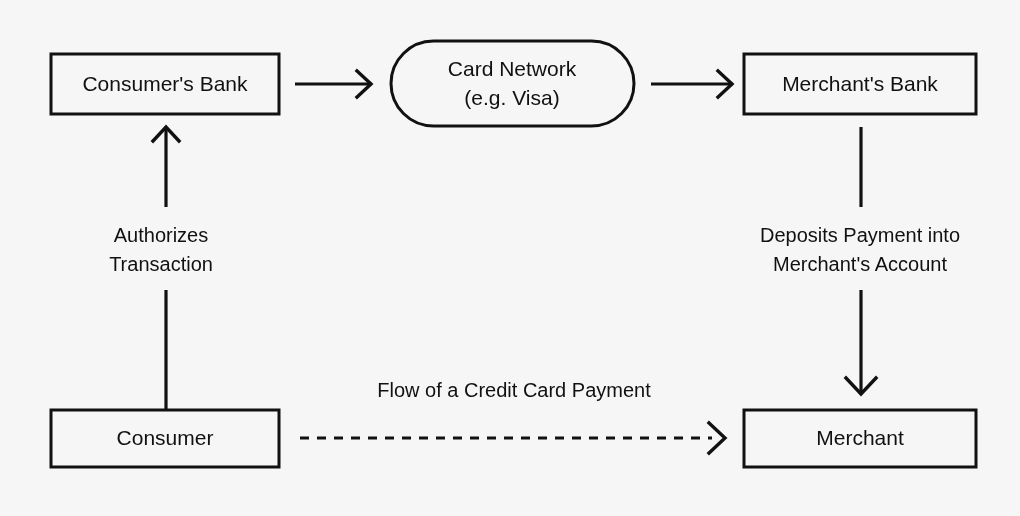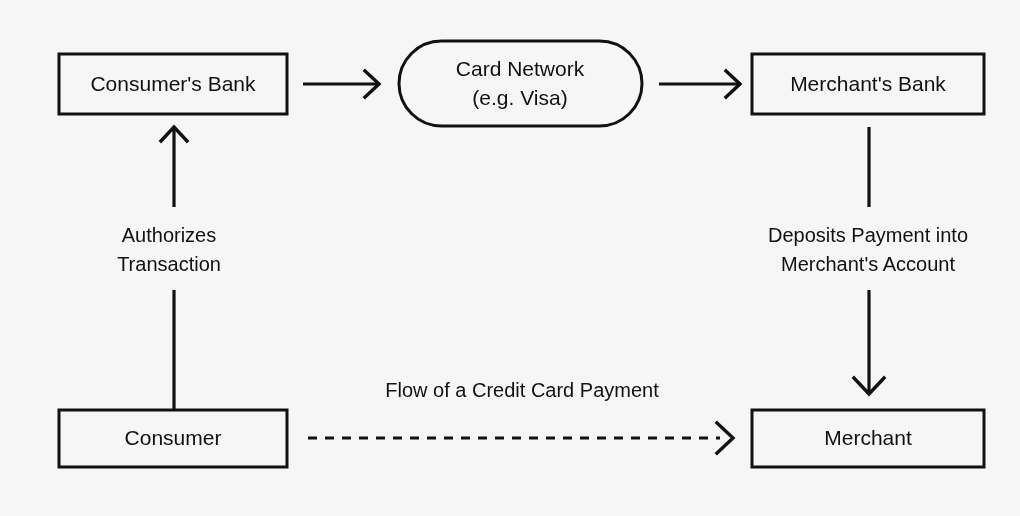--- a/index.html
+++ b/index.html
@@ -10,21 +10,20 @@
     width: 1020px;
     height: 516px;
     background: #f6f6f6;
     font-family: "Liberation Sans", sans-serif;
     overflow: hidden;
   }
   #diagram-root {
     position: relative;
     width: 824px;
     height: 516px;
-    margin-left: 8px;
   }
   svg#flow-svg {
     display: block;
     width: 1020px;
     height: 516px;
     background: #f6f6f6;
   }
   .node-shape {
     fill: none;
     stroke: #111111;

